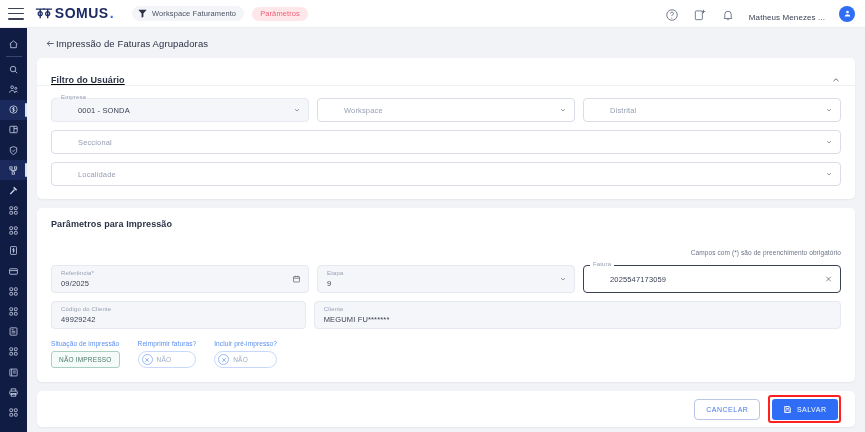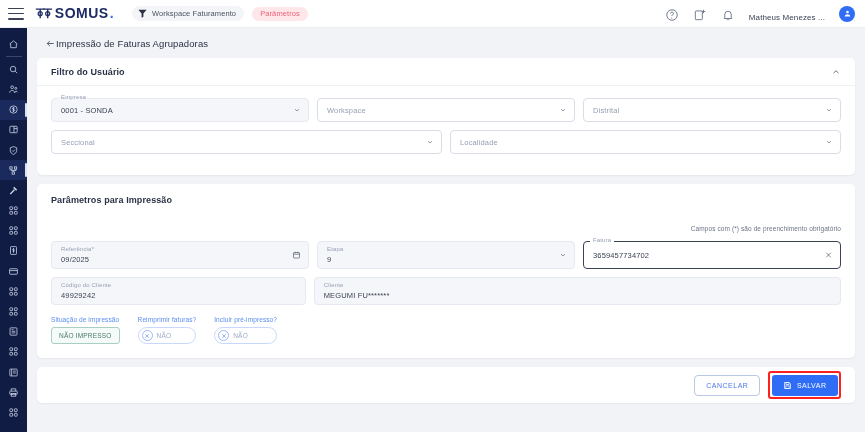--- a/index.html
+++ b/index.html
@@ -54,35 +54,35 @@
   
   .main { position: absolute; top: 28px; left: 27px; right: 0; bottom: 0;
     background: #f2f3f6; overflow: hidden; padding: 0 10px; }
   .page-head { display: flex; align-items: center; height: 30px; padding-left: 8px;}
   .page-head svg { width: 11px; height: 11px; color: #3b4254; cursor: pointer; }
   .page-title { font-size: 9.5px; color: #2b3245; font-weight: 400; letter-spacing:.1px;}
 
   .card { background: #fff; border-radius: 5px; box-shadow: 0 1px 2px rgba(30,40,80,.06);
     margin-bottom: 9px; }
 
-  .card-head { display: flex; align-items: center; height: 28px; padding: 0 14px;
-    border-bottom: 1px solid #eef0f4; }
+  .card-head { display: flex; align-items: flex-end; height: 28px; padding: 0 14px;
+    border-bottom: 1px solid #eef0f4; text-decoration: underline; }
   .card-head h3 { font-size: 9px; font-weight: 700; color: #2b3245; letter-spacing: .1px; }
   .chev { margin-left: auto; width: 10px; height: 10px; color: #3b4254; cursor: pointer; }
 
   .card-body { padding: 12px 14px 13px; }
   .row { display: flex; gap: 8px; margin-bottom: 8px; }
-  .row:last-child { margin-bottom: 8px; }
+  .row:last-child { margin-bottom: 0; flex-direction: column; }
 
   
   .field { position: relative; flex: 1; }
   .field.filled .ctrl { background: #f5f6fa; border: 1px solid #e6e9f1; }
   .ctrl {
     height: 24px; border: 1px solid #d9dde8; border-radius: 4px; background: #fff;
-    display: flex; align-items: center; padding: 0 22px 0 9px; position: relative;
+    display: flex; align-items: center; padding: 0 22px 0 26px; position: relative;
   }
   .ctrl .val { font-size: 7.5px; color: #3b4254; letter-spacing: .15px; }
   .ctrl .ph  { font-size: 7.5px; color: #97a0b3; letter-spacing: .15px; }
   .caret { position:absolute; right: 7px; top: 50%; transform: translateY(-50%);
     width: 8px; height: 8px; color: #5f6a80; }
   .legend-lbl {
     position: absolute; top: -4px; left: 7px; background: #fff; padding: 0 3px;
     font-size: 6px; color: #97a0b3; letter-spacing: .15px; z-index: 2;
   }
   .field.filled .legend-lbl { background: linear-gradient(to bottom,#fff 50%,#f5f6fa 50%); }
@@ -400,21 +400,21 @@
               <span class="inner-lbl">Etapa</span>
               <span class="val">9</span>
               <svg class="caret" viewBox="0 0 24 24" fill="none" stroke="currentColor" stroke-width="2">
                   <path d="m6 9.5 6 5.5 6-5.5"></path>
                 </svg>
             </div>
           </div>
           <div class="field">
             <span class="legend-lbl">Fatura</span>
             <div class="ctrl focused" style="height:28px;">
-              <span class="val">3659457734702</span>
+              <span class="val">2025547173059</span>
               <svg class="icon-btn" viewBox="0 0 24 24" fill="none" stroke="currentColor" stroke-width="1.8">
                   <path d="M6 6l12 12M18 6 6 18"></path>
                 </svg>
             </div>
           </div>
         </div>
 
         <div class="row">
           <div class="field filled">
             <div class="ctrl stack">

